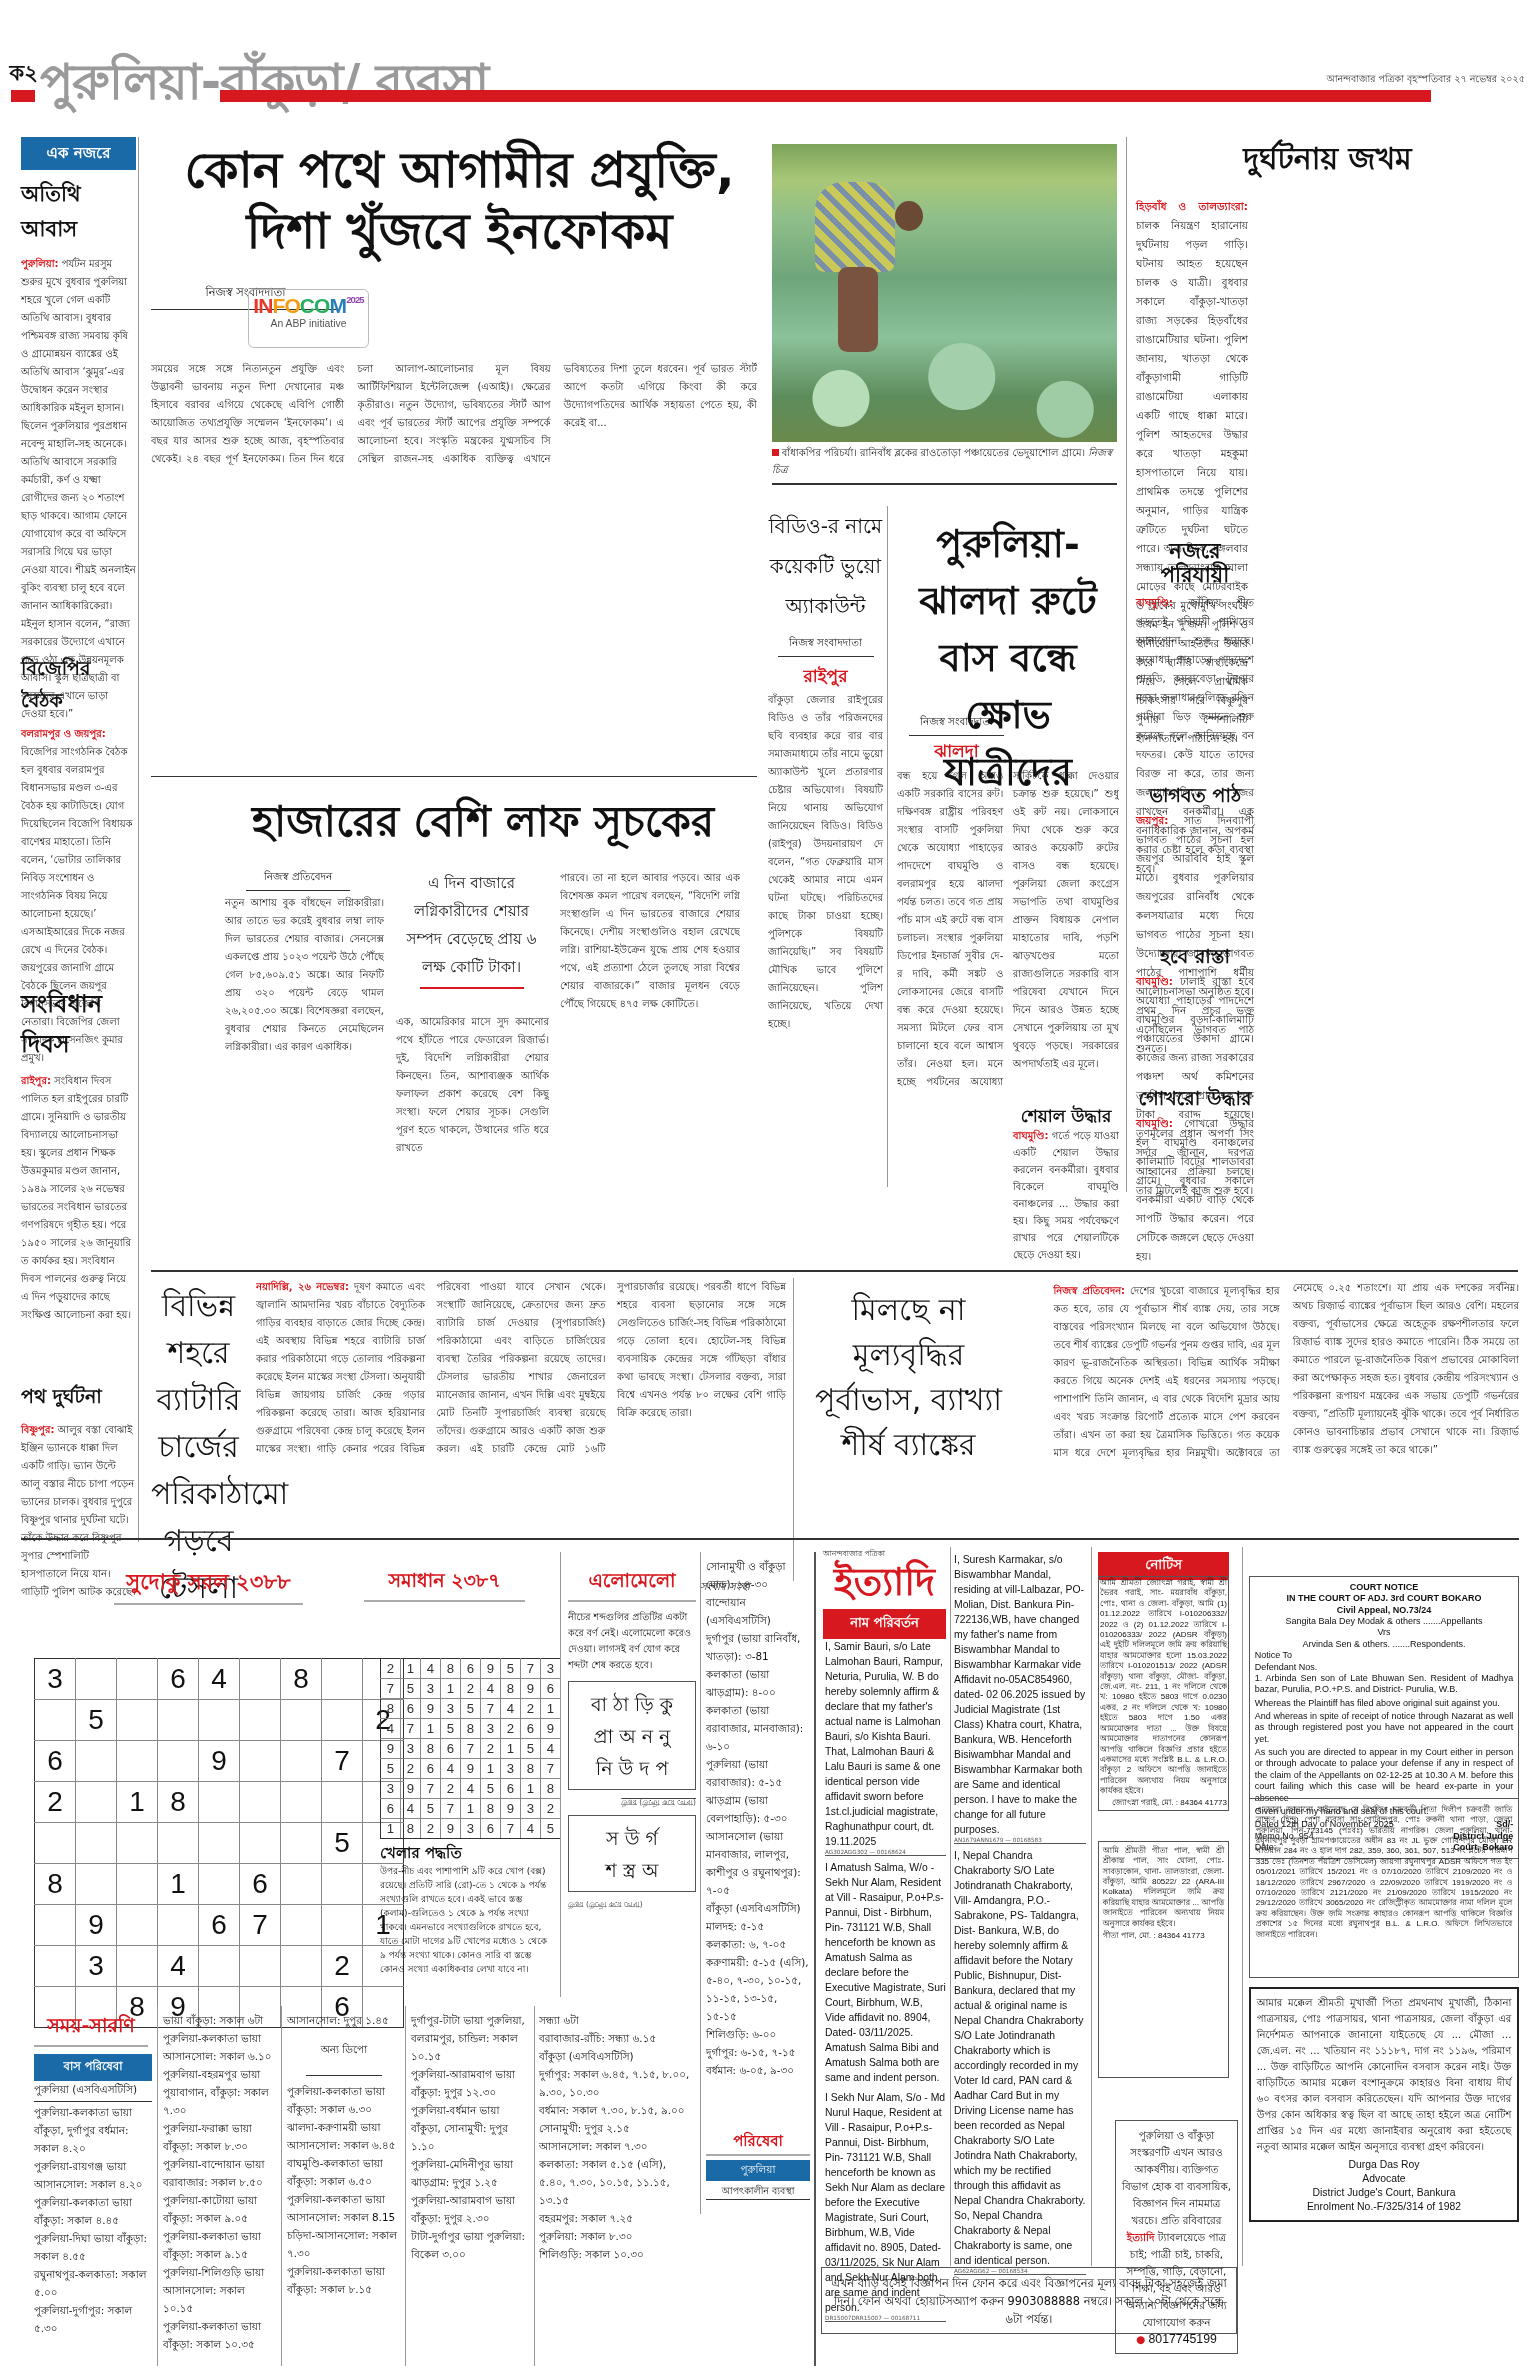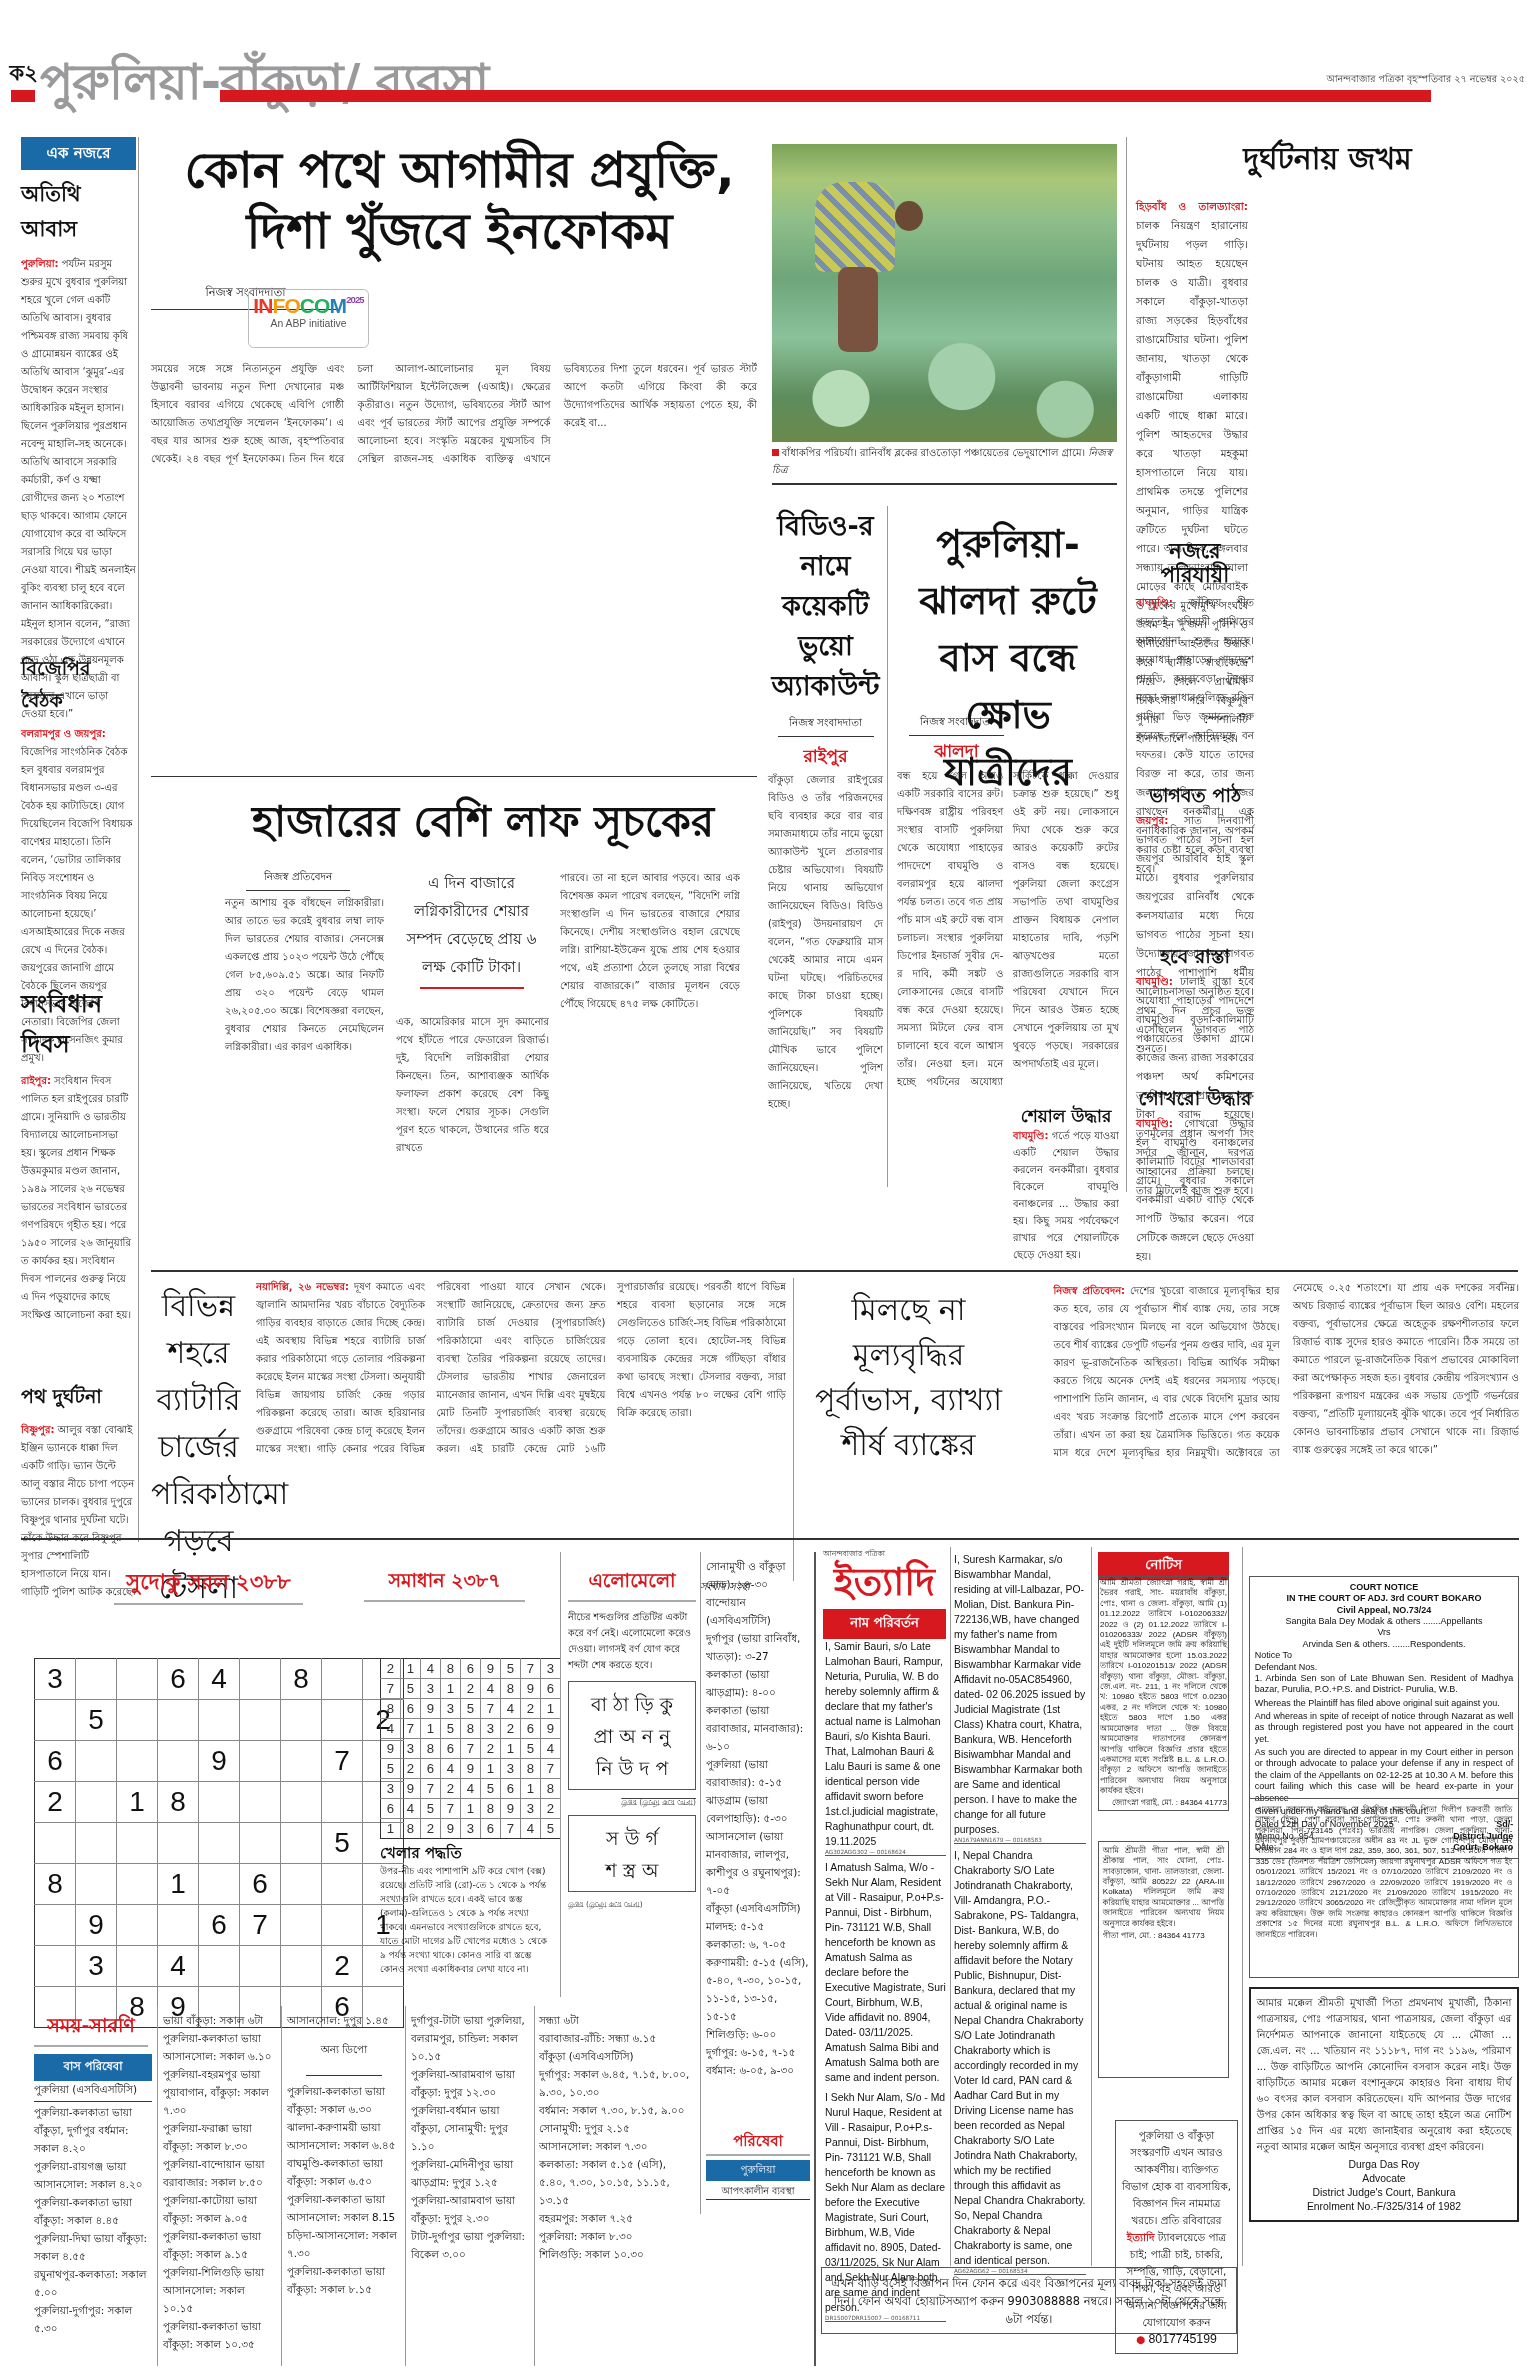--- a/index.html
+++ b/index.html
@@ -91,21 +91,21 @@
 <div class="abs" style="left:1136px;top:946px;width:118px">
   <div class="hl" style="font-size:19px;margin-bottom:3.8px">হবে রাস্তা</div>
   <div class="txt" style="font-size:10.4px;line-height:19px"><span class="red">বাঘমুণ্ডি:</span> <span>ঢালাই রাস্তা হবে অযোধ্যা পাহাড়ের পাদদেশে বাঘমুণ্ডির বুড়দা-কালিমাটি পঞ্চায়েতের উকাদা গ্রামে। কাজের জন্য রাজ্য সরকারের পঞ্চদশ অর্থ কমিশনের তহবিল থেকে প্রায় এক লক্ষ টাকা বরাদ্দ হয়েছে। তৃণমূলের প্রধান অপর্ণা সিং সর্দার জানান, দরপত্র আহ্বানের প্রক্রিয়া চলছে। তার মিটলেই কাজ শুরু হবে।</span></div>
 </div>
 <div class="abs" style="left:1136px;top:1088px;width:118px">
   <div class="hl" style="font-size:19px;margin-bottom:3.8px">গোখরো উদ্ধার</div>
   <div class="txt" style="font-size:10.4px;line-height:19px"><span class="red">বাঘমুণ্ডি:</span> <span>গোখরো উদ্ধার হল বাঘমুণ্ডি বনাঞ্চলের কালিমাটি বিটের শালডাবরা গ্রামে। বুধবার সকালে বনকর্মীরা একটি বাড়ি থেকে সাপটি উদ্ধার করেন। পরে সেটিকে জঙ্গলে ছেড়ে দেওয়া হয়।</span></div>
 </div>
 
 <div class="abs" style="left:768px;top:506px;width:115px">
-  <div class="hl" style="font-size:27px;line-height:40px;font-weight:bold">বিডিও-র নামে কয়েকটি ভুয়ো অ্যাকাউন্ট</div>
+  <div class="hl" style="font-size:20px;line-height:40px;font-weight:normal">বিডিও-র নামে কয়েকটি ভুয়ো অ্যাকাউন্ট</div>
   <div style="font-size:10.4px;text-align:center;border-bottom:1.9px solid #333;padding:3.8px 0 3.8px;margin:5.7px 9.5px">নিজস্ব সংবাদদাতা</div>
   <div style="color:#d7191f;font-size:17px;font-weight:bold;text-align:center">রাইপুর</div>
   <div class="txt" style="font-size:10px;line-height:18px">বাঁকুড়া জেলার রাইপুরের বিডিও ও তাঁর পরিজনদের ছবি ব্যবহার করে বার বার সমাজমাধ্যমে তাঁর নামে ভুয়ো অ্যাকাউন্ট খুলে প্রতারণার চেষ্টার অভিযোগ। বিষয়টি নিয়ে থানায় অভিযোগ জানিয়েছেন বিডিও। বিডিও (রাইপুর) উদয়নারায়ণ দে বলেন, “গত ফেব্রুয়ারি মাস থেকেই আমার নামে এমন ঘটনা ঘটছে। পরিচিতদের কাছে টাকা চাওয়া হচ্ছে। পুলিশকে বিষয়টি জানিয়েছি।” সব বিষয়টি মৌখিক ভাবে পুলিশে জানিয়েছেন। পুলিশ জানিয়েছে, খতিয়ে দেখা হচ্ছে।</div>
 </div>
 <div class="vline" style="left:887px;top:506px;height:681px"></div>
 
 <div class="abs hl" style="left:899px;top:516px;width:218px;font-size:38px;line-height:57px">পুরুলিয়া-ঝালদা রুটে বাস বন্ধে ক্ষোভ যাত্রীদের</div>
 <div class="abs" style="left:909px;top:714px;width:95px;font-size:10.4px;text-align:center;border-bottom:1.9px solid #333;padding-bottom:3.8px">নিজস্ব সংবাদদাতা</div>
 <div class="abs" style="left:909px;top:738px;width:95px;color:#d7191f;font-size:17px;font-weight:bold;text-align:center">ঝালদা</div>
 <div class="abs txt" style="left:897px;top:767px;width:222px;column-count:2;column-gap:9.5px;font-size:10px;line-height:18px;height:435px;overflow:hidden">বন্ধ হয়ে গেল আরও একটি সরকারি বাসের রুট। দক্ষিণবঙ্গ রাষ্ট্রীয় পরিবহণ সংস্থার বাসটি পুরুলিয়া থেকে অযোধ্যা পাহাড়ের পাদদেশে বাঘমুণ্ডি ও বলরামপুর হয়ে ঝালদা পর্যন্ত চলত। তবে গত প্রায় পাঁচ মাস এই রুটে বন্ধ বাস চলাচল। সংস্থার পুরুলিয়া ডিপোর ইনচার্জ সুবীর দে-র দাবি, কর্মী সঙ্কট ও লোকসানের জেরে বাসটি বন্ধ করে দেওয়া হয়েছে। সমস্যা মিটলে ফের বাস চালানো হবে বলে আশ্বাস তাঁর। নেওয়া হল। মনে হচ্ছে পর্যটনের অযোধ্যা সার্কিটকে ধাক্কা দেওয়ার চক্রান্ত শুরু হয়েছে।” শুধু ওই রুট নয়। লোকসানে দিঘা থেকে শুরু করে আরও কয়েকটি রুটের বাসও বন্ধ হয়েছে। পুরুলিয়া জেলা কংগ্রেস সভাপতি তথা বাঘমুণ্ডির প্রাক্তন বিধায়ক নেপাল মাহাতোর দাবি, পড়শি ঝাড়খণ্ডের মতো রাজ্যগুলিতে সরকারি বাস পরিষেবা যেখানে দিনে দিনে আরও উন্নত হচ্ছে সেখানে পুরুলিয়ায় তা মুখ থুবড়ে পড়ছে। সরকারের অপদার্থতাই এর মূলে।</div>
@@ -369,21 +369,21 @@
     <div>শ স্ত্র অ</div>
   </div>
   <div style="font-size:7.6px;text-align:left;margin:5.7px 0;transform:scaleY(-1);color:#444">উত্তর (উল্টো করে লেখা)</div>
 </div>
 
 <div class="vline" style="left:700px;top:1552px;height:662px"></div>
 
 <div class="abs timetxt" style="left:706px;top:1557px;width:104px" id="tt-col6">
     <div>সোনামুখী ও বাঁকুড়া মোড়): ১৪-৩০</div>
     <div>বান্দোয়ান (এসবিএসটিসি)</div>
-    <div>দুর্গাপুর (ভায়া রানিবাঁধ, খাতড়া): ৩-27</div>
+    <div>দুর্গাপুর (ভায়া রানিবাঁধ, খাতড়া): ৩-81</div>
     <div>কলকাতা (ভায়া ঝাড়গ্রাম): ৪-০০</div>
     <div>কলকাতা (ভায়া বরাবাজার, মানবাজার): ৬-১০</div>
     <div>পুরুলিয়া (ভায়া বরাবাজার): ৫-১৫</div>
     <div>ঝাড়গ্রাম (ভায়া বেলপাহাড়ি): ৫-৩০</div>
     <div>আসানসোল (ভায়া মানবাজার, লালপুর, কাশীপুর ও রঘুনাথপুর): ৭-০৫</div>
     <div>বাঁকুড়া (এসবিএসটিসি)</div>
     <div>মালদহ: ৫-১৫</div>
     <div>কলকাতা: ৬, ৭-০৫</div>
     <div>করুণাময়ী: ৫-১৫ (এসি), ৫-৪০, ৭-৩০, ১০-১৫, ১১-১৫, ১৩-১৫, ১৫-১৫</div>
     <div>শিলিগুড়ি: ৬-০০</div>

